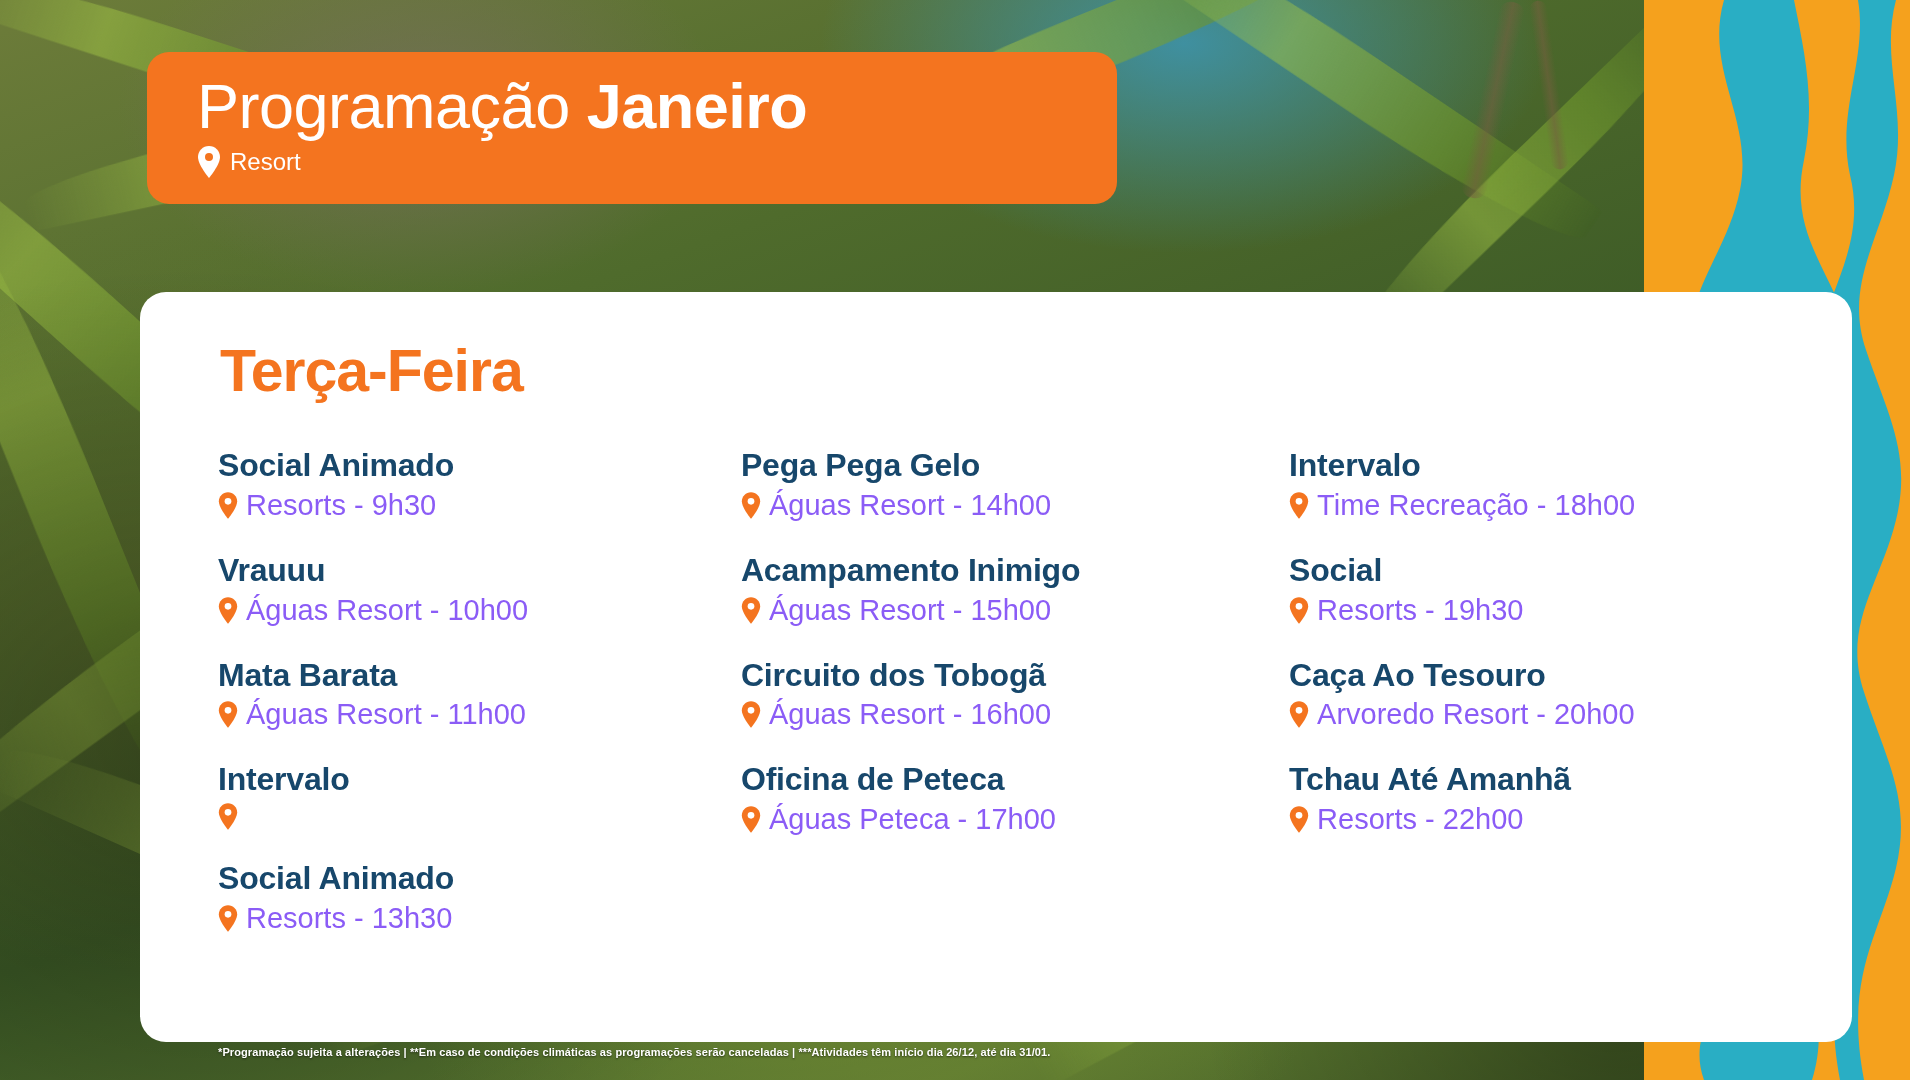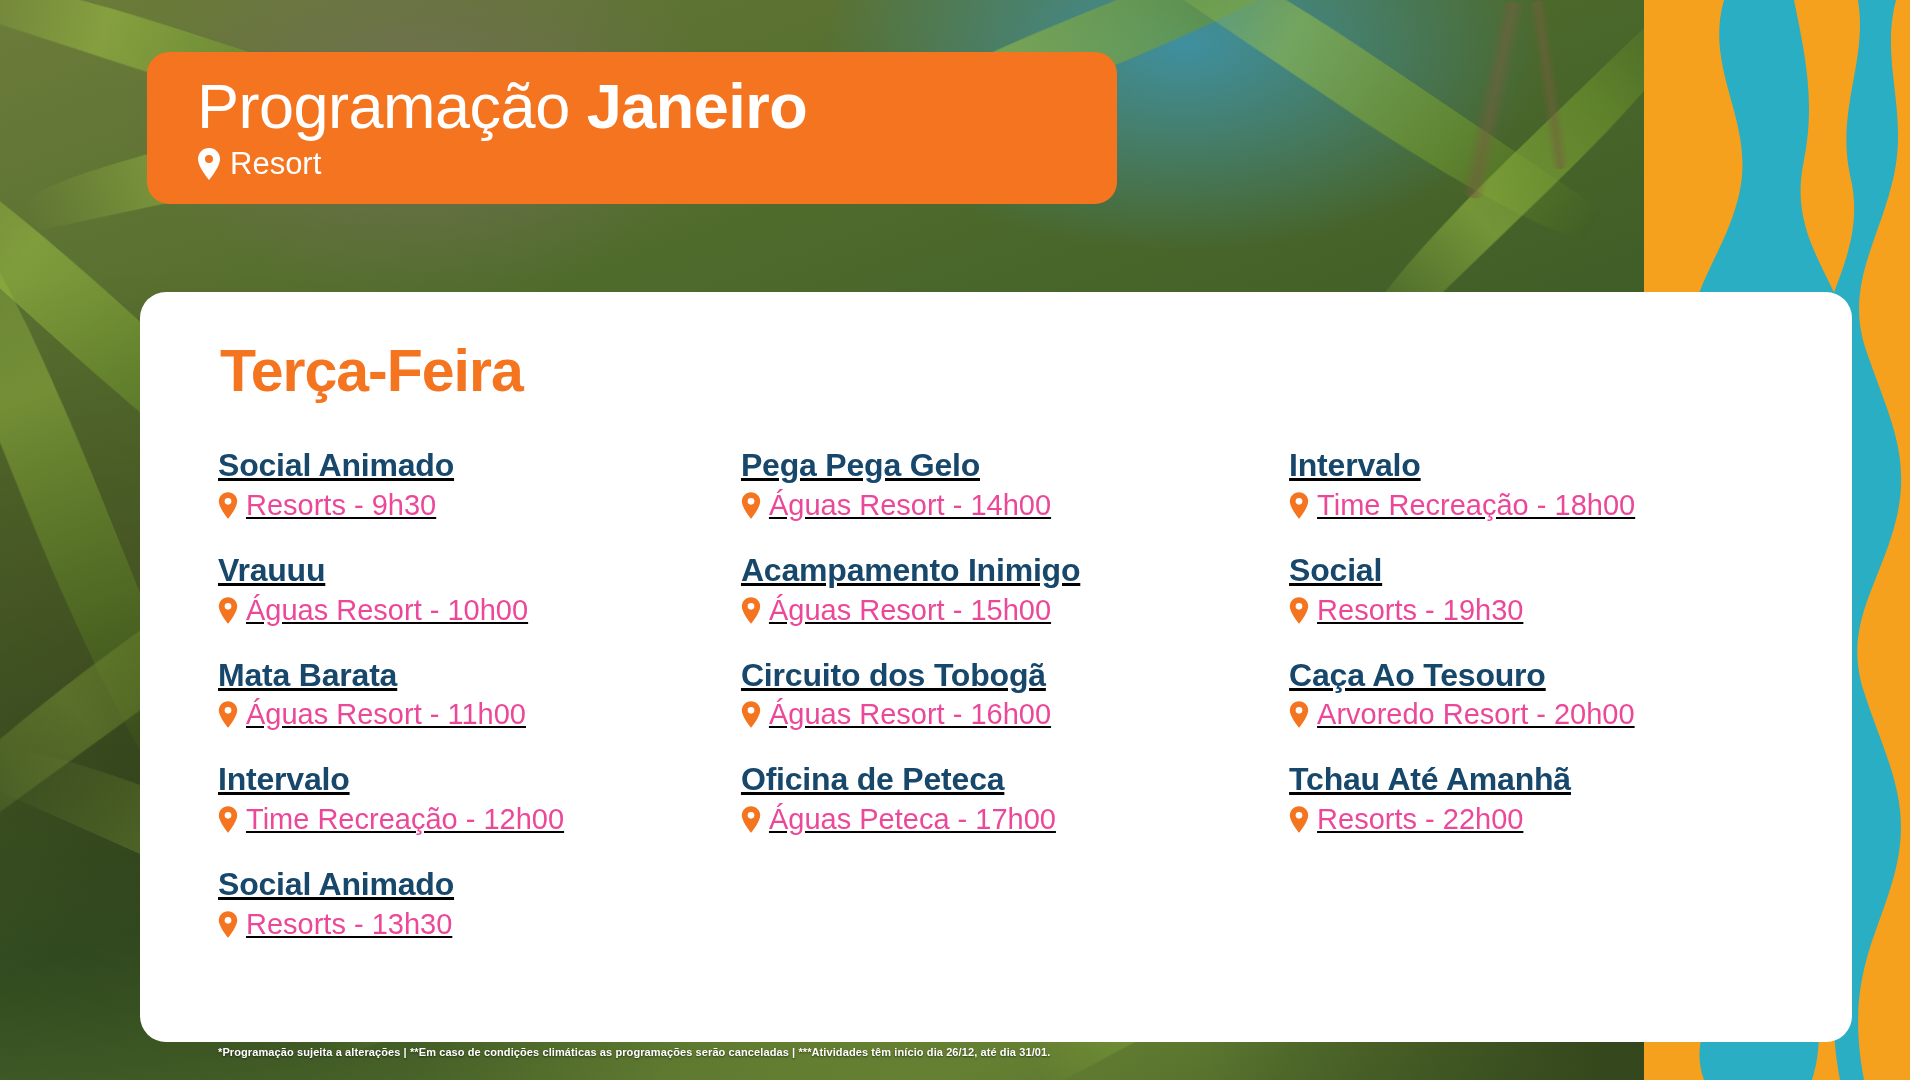--- a/index.html
+++ b/index.html
@@ -89,21 +89,21 @@
   .header-title .light { font-weight: 400; }
   .header-title .bold  { font-weight: 700; }
 
   .header-sub {
     display: flex;
     align-items: center;
     gap: 9px;
     margin-top: 8px;
   }
   .header-sub-text {
-    font-size: 31px;
+    font-size: 24px;
     color: #ffffff;
     font-weight: 400;
   }
 
   
   .pin {
     display: inline-block;
     position: relative;
     flex: 0 0 auto;
   }
@@ -132,42 +132,42 @@
   }
 
   .columns {
     position: absolute;
     left: 78px;
     top: 155px;
     right: 40px;
     display: flex;
     gap: 0;
   }
-  .col { width: 540px; text-decoration: underline; }
+  .col { width: 540px; }
   .col:nth-child(2) { width: 566px; }
 
   .entry { margin-bottom: 30px; }
   .entry:last-child { margin-bottom: 0; }
 
   .entry-name {
     font-size: 32px;
     font-weight: 700;
     color: #17476b;
     line-height: 1.15;
     letter-spacing: -.2px;
   }
   .entry-meta {
     display: flex;
     align-items: center;
     gap: 8px;
     margin-top: 5px;
   }
   .entry-meta-text {
     font-size: 29px;
-    color: #ec4899;
+    color: #8b5cf6;
     font-weight: 400;
   }
 
   .footnote {
     position: absolute;
     left: 218px;
     top: 1026px;
     font-size: 11px;
     color: #ffffff;
     font-weight: 600;
@@ -269,21 +269,20 @@
         </div>
         <div class="entry">
           <div class="entry-name">Intervalo</div>
           <div class="entry-meta">
             <span class="pin">
               <svg width="20" height="27" viewBox="0 0 24 32" aria-hidden="true">
                   <path d="M12 0C5.9 0 1 4.9 1 11c0 8 11 21 11 21s11-13 11-21C23 4.9 18.1 0 12 0z" fill="#f4741f"></path>
                   <circle cx="12" cy="11" r="4" fill="#ffffff"></circle>
                 </svg>
             </span>
-            <span class="entry-meta-text">Time Recreação - 12h00</span>
           </div>
         </div>
         <div class="entry">
           <div class="entry-name">Social Animado</div>
           <div class="entry-meta">
             <span class="pin">
               <svg width="20" height="27" viewBox="0 0 24 32" aria-hidden="true">
                   <path d="M12 0C5.9 0 1 4.9 1 11c0 8 11 21 11 21s11-13 11-21C23 4.9 18.1 0 12 0z" fill="#f4741f"></path>
                   <circle cx="12" cy="11" r="4" fill="#ffffff"></circle>
                 </svg>

